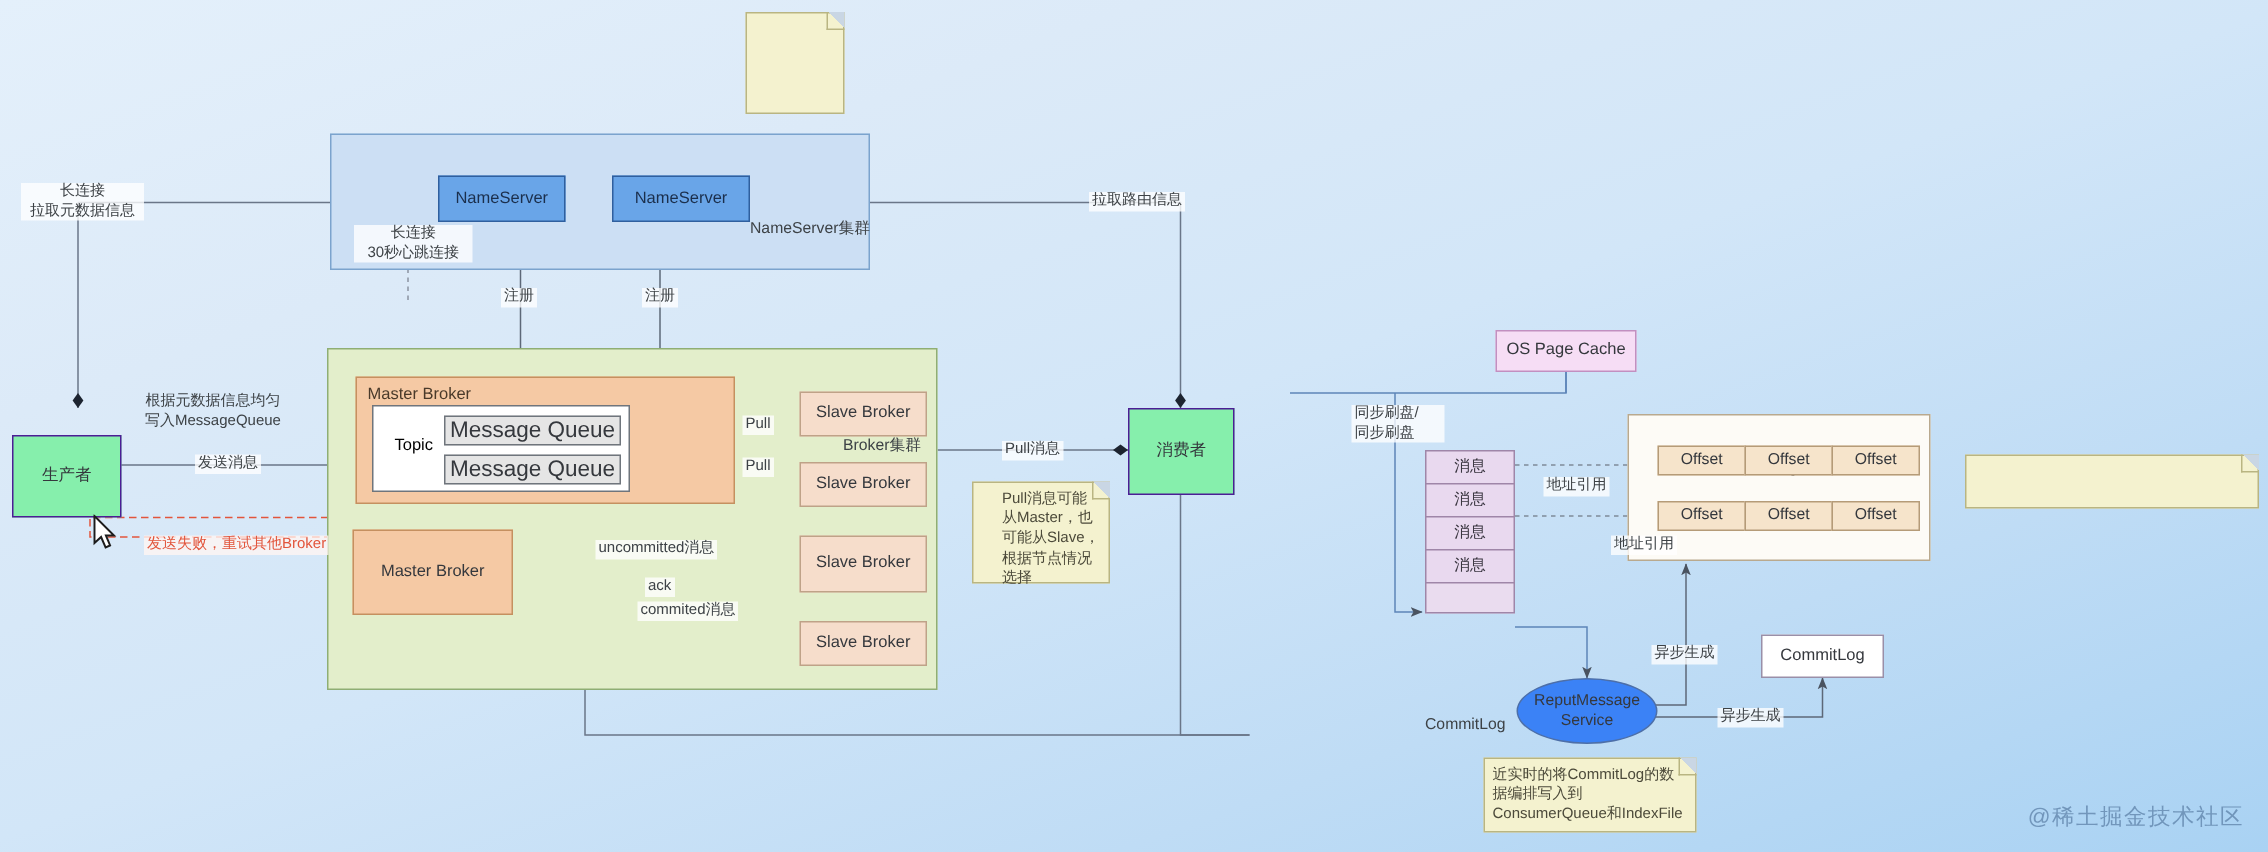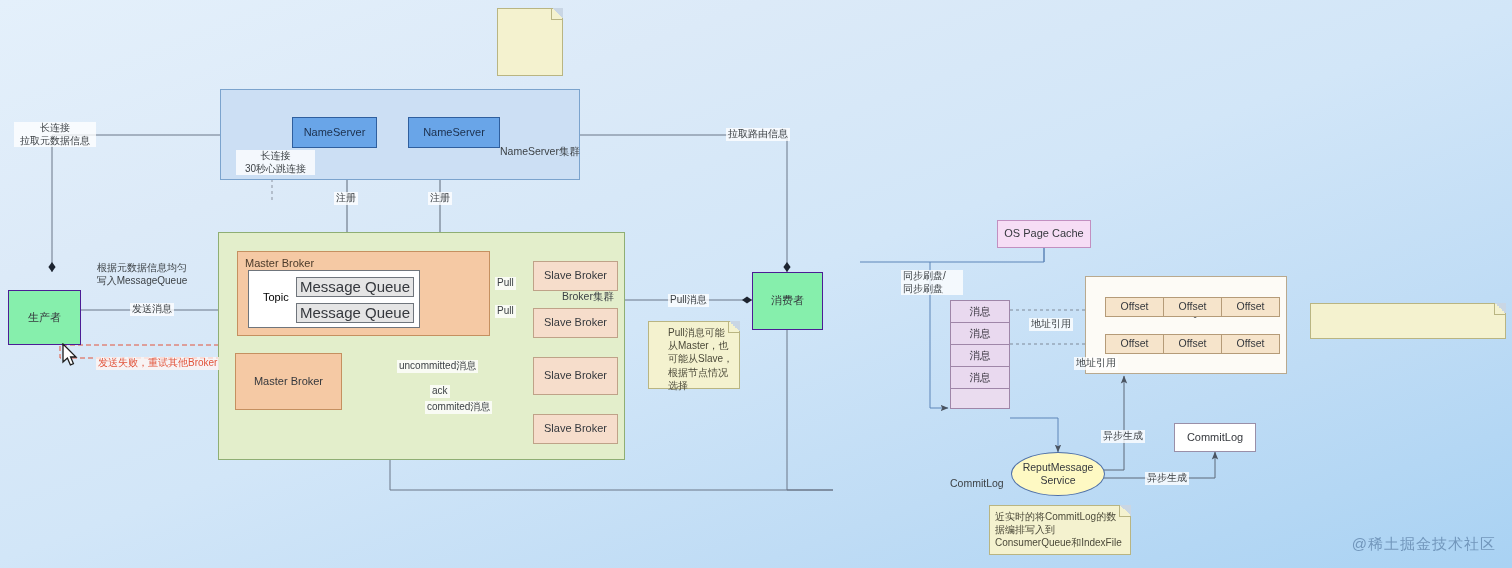--- a/index.html
+++ b/index.html
@@ -25,21 +25,21 @@
   .ns-box{border:1.2px solid #2f5f9e;background:#69a5e8;color:#1b2f4c;font-size:11px;}
   .plain-box{border:1px solid #4c1d95;background:#86efac;}
   .master-box{border:1px solid #c59060;background:#f5c9a4;}
   .slave-box{border:1px solid #bfa288;background:#f6ddcb;}
   .topic-box{border:1px solid #6f757c;background:#ffffff;}
   .mq-box{border:1px solid #6f757c;background:#e5e5e5;font-size:15px;}
   .pink-box{border:1px solid #c28fc0;background:#f6ddf5;}
   .msg-cell{border:1px solid #9f86a8;background:#e9d9ef;font-size:10.5px;color:#3a3640;}
   .msg-cell.empty{background:#eadcef;}
   .offset-cell{border:1px solid #b59b78;background:#f6e4cb;font-size:10.5px;}
-  .ellipse{border:1.2px solid #4d6fa8;background:#fef9c3;border-radius:50%;font-size:10.5px;text-align:center;}
+  .ellipse{border:1.2px solid #4d6fa8;background:#3b82f6;border-radius:50%;font-size:10.5px;text-align:center;}
   .index-box{border:1px solid #9a8fa8;background:#ffffff;}
 
   
   .note{position:absolute;box-sizing:border-box;background:#f4f2cf;border:1px solid #b9b582;
         font-size:10px;color:#4c4a3a;line-height:1.32;padding:4px 5px;text-align:left;}
   .note .fold{position:absolute;right:-1px;top:-1px;width:11px;height:11px;
         background:linear-gradient(225deg,#c9d6e4 0 50%,transparent 50%);border-left:1px solid #b9b582;
         border-bottom:1px solid #b9b582;}
 
   

